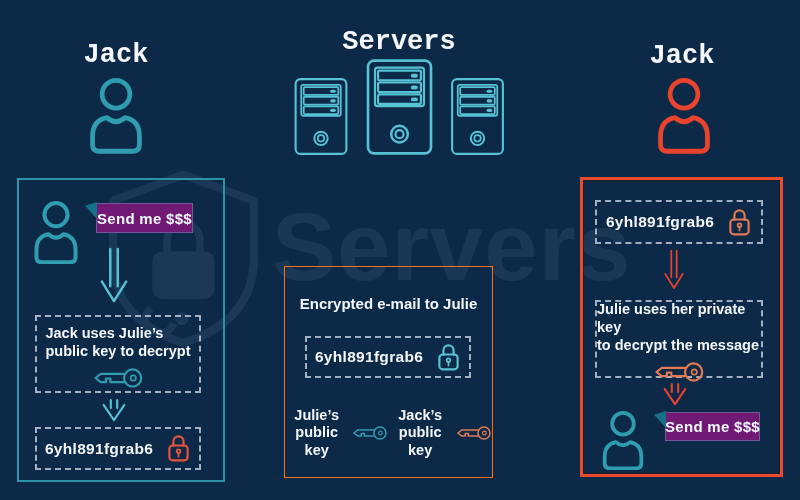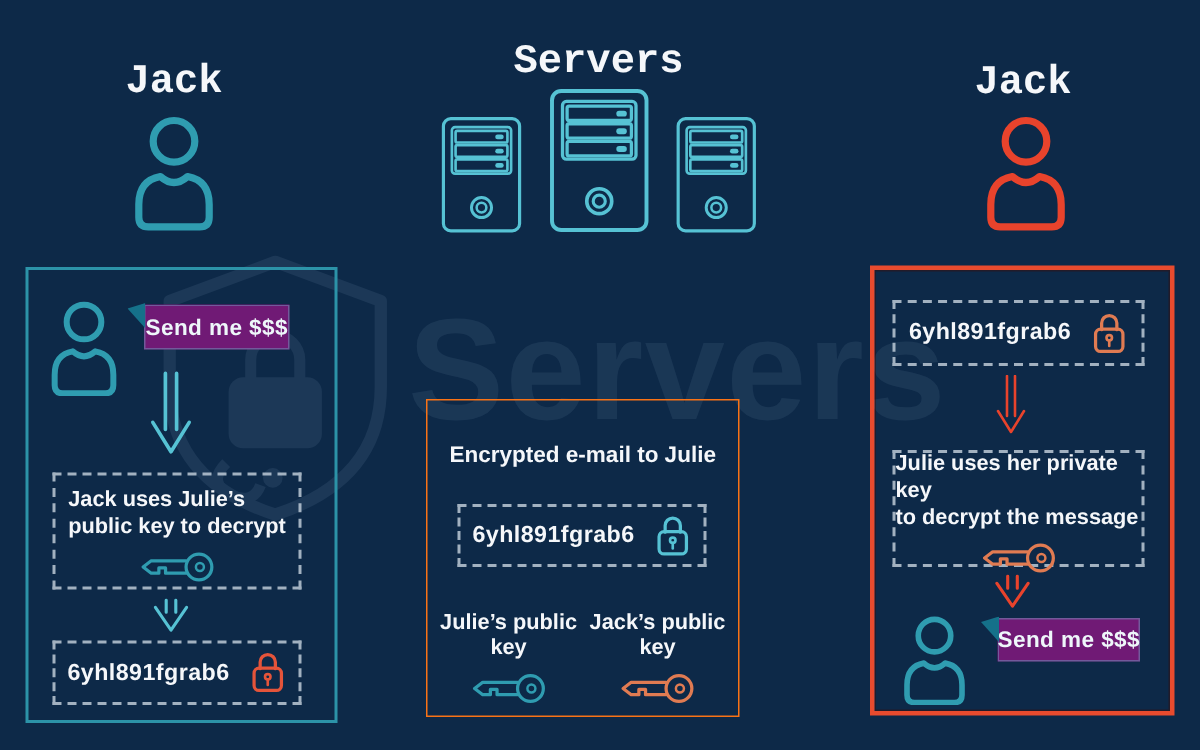--- a/index.html
+++ b/index.html
@@ -55,21 +55,21 @@
   }
   .bubble .tail {
     position:absolute; left:-11px; top:-1px; width:12px; height:17px;
     background:#15718a; clip-path:polygon(100% 0, 100% 100%, 0 22%);
   }
   
   .enc-title { position:absolute; left:0; top:28px; width:100%; text-align:center;
                font-size:15px; font-weight:600; }
   .keys-row { position:absolute; left:0; top:140px; width:100%;
               display:flex; justify-content:space-evenly; }
-  .key-col { display:flex; flex-direction:column; align-items:center; gap:3px; }
+  .key-col { display:flex; flex-direction:row; align-items:center; gap:3px; }
   .key-label { font-size:14.5px; font-weight:600; text-align:center; line-height:1.2; white-space:pre-line; }
 </style>
 </head>
 <body>
 
 <svg width="0" height="0" style="position:absolute">
   <defs>
     <g id="g-person" fill="none" stroke="currentColor" stroke-width="4.5" stroke-linejoin="round" stroke-linecap="round">
       <circle cx="30" cy="16.5" r="13"></circle>
       <path d="M8 56 q0 -15 13.5 -17.5 q8.5 7.5 17 0 Q52 41 52 56 v8 q0 6 -6 6 h-32 q-6 0 -6 -6 z"></path>

